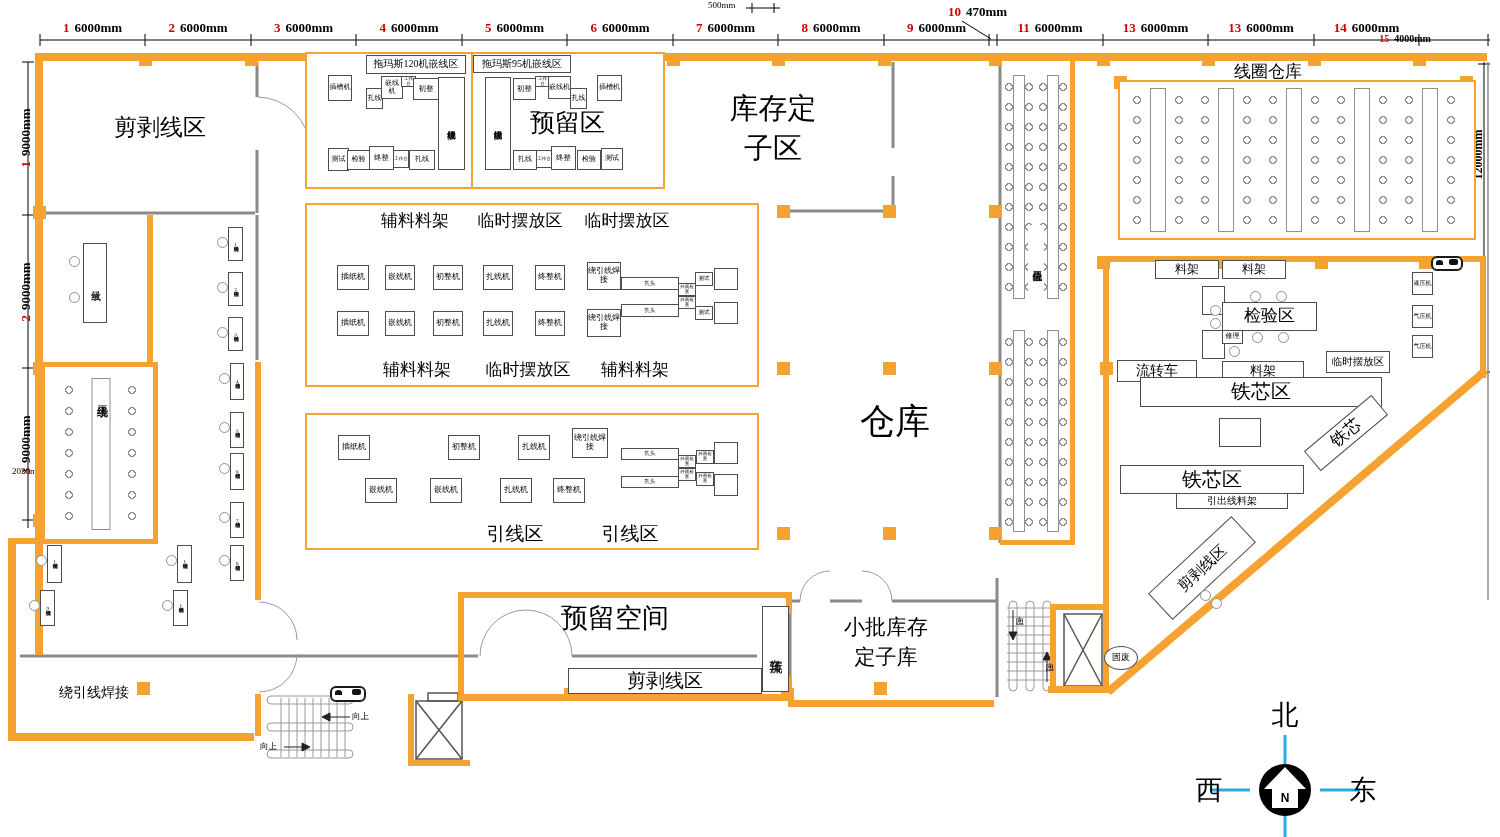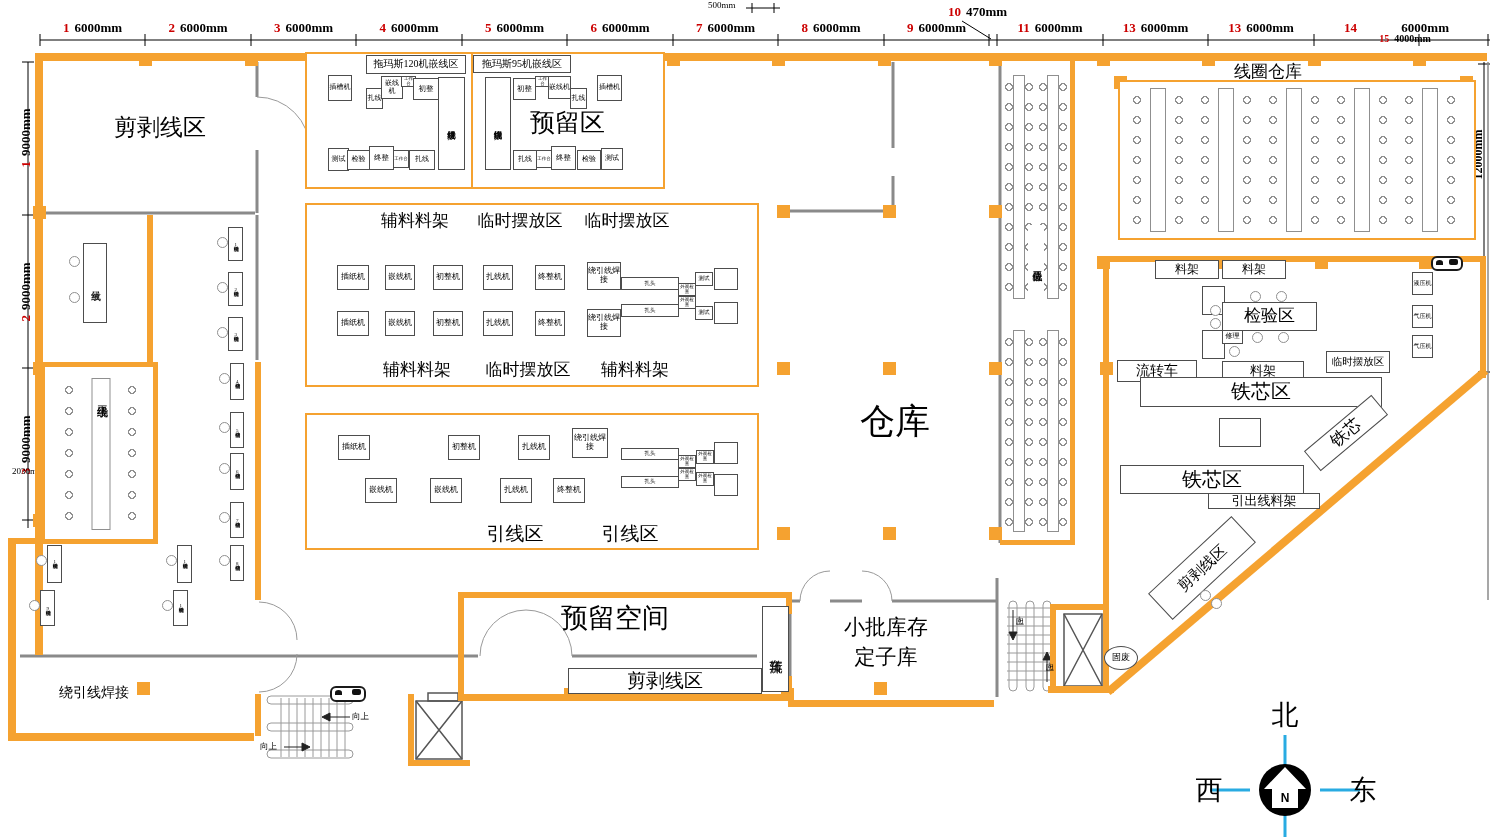--- a/index.html
+++ b/index.html
@@ -156,21 +156,21 @@
       <span>6000mm</span>
     </div>
   <div class="bay" style="left:1103px;width:105px;">
       <span class="bno">13</span>
       <span>6000mm</span>
     </div>
   <div class="bay" style="left:1208px;width:106px;">
       <span class="bno">13</span>
       <span>6000mm</span>
     </div>
-  <div class="bay" style="left:1344px;width:105px;justify-content:space-between;">
+  <div class="bay" style="left:1314px;width:105px;">
       <span class="bno">14</span>
       <span>6000mm</span>
     </div>
   <div class="bay" style="left:1360px;top:33px;width:90px;font-size:10px;">
       <span class="bno">15</span>
       <span>4000mm</span>
     </div>
   <div class="lab nowrap" style="left:708px;top:0px;font-size:9px;">500mm</div>
 
   <div class="bay rot" style="left:-14px;top:130px;width:80px;transform:rotate(-90deg);">
@@ -263,20 +263,21 @@
   <div class="pillar" style="left:40px;top:531px;"></div>
   <div class="pillar" style="left:145px;top:531px;"></div>
   <div class="pillar" style="left:1097px;top:256px;"></div>
   <div class="pillar" style="left:1210px;top:256px;"></div>
   <div class="pillar" style="left:1315px;top:256px;"></div>
   <div class="pillar" style="left:1419px;top:256px;"></div>
   <div class="pillar" style="left:1114px;top:76px;"></div>
   <div class="pillar" style="left:1460px;top:76px;"></div>
 
   <div class="lab nowrap" style="left:85px;top:112px;width:150px;font-size:23px;">剪剥线区</div>
+  <div class="lab" style="left:723px;top:88px;width:100px;font-size:29px;line-height:40px;">库存定子区</div>
   <div class="lab nowrap" style="left:545px;top:600px;width:140px;font-size:27px;">预留空间</div>
   <div class="lab nowrap" style="left:840px;top:398px;width:110px;font-size:35px;">仓库</div>
   <div class="lab" style="left:838px;top:612px;width:96px;font-size:21px;line-height:30px;">小批库存定子库</div>
   <div class="lab nowrap" style="left:46px;top:684px;width:96px;font-size:14px;">绕引线焊接</div>
   <div class="lab nowrap" style="left:1212px;top:60px;width:112px;font-size:17px;">线圈仓库</div>
 
   <div class="mbox" style="left:83px;top:243px;width:22px;height:78px;">
     <span class="vtext" style="font-size:10px;">量线</span>
   </div>
   <div class="dot" style="left:69px;top:256px;"></div>
@@ -438,21 +439,21 @@
   <div class="mbox" style="left:1222px;top:302px;width:93px;height:27px;font-size:17px;">检验区</div>
   <div class="mbox" style="left:1222px;top:330px;width:19px;height:12px;font-size:7px;">修理</div>
   <div class="dot" style="left:1229px;top:346px;"></div>
   <div class="mbox" style="left:1117px;top:360px;width:78px;height:20px;font-size:14px;">流转车</div>
   <div class="mbox" style="left:1222px;top:361px;width:80px;height:18px;font-size:13px;">料架</div>
   <div class="mbox" style="left:1326px;top:351px;width:62px;height:20px;font-size:10.5px;">临时摆放区</div>
   <div class="mbox" style="left:1140px;top:377px;width:240px;height:28px;font-size:20px;">铁芯区</div>
   <div class="mbox" style="left:1219px;top:418px;width:40px;height:27px;"></div>
   <div class="mbox" style="left:1302px;top:420px;width:86px;height:24px;font-size:17px;transform:rotate(-40deg);">铁芯</div>
   <div class="mbox" style="left:1120px;top:465px;width:182px;height:27px;font-size:20px;">铁芯区</div>
-  <div class="mbox" style="left:1208px;top:493px;width:110px;height:14px;font-size:13px;">引出线料架</div>
+  <div class="mbox" style="left:1176px;top:493px;width:110px;height:14px;font-size:10px;">引出线料架</div>
   <div class="mbox" style="left:1145px;top:550px;width:112px;height:34px;font-size:15px;transform:rotate(-43deg);">剪剥线区</div>
   <div class="dot" style="left:1200px;top:590px;"></div>
   <div class="dot" style="left:1211px;top:598px;"></div>
   <div class="mbox" style="left:1104px;top:646px;width:32px;height:22px;font-size:9px;border-radius:50%;">固废</div>
 
   <div class="mbox" style="left:568px;top:668px;width:192px;height:24px;font-size:19px;">剪剥线区</div>
   <div class="mbox" style="left:762px;top:606px;width:25px;height:84px;">
     <span class="vtext" style="font-size:13px;">流转车</span>
   </div>
 

